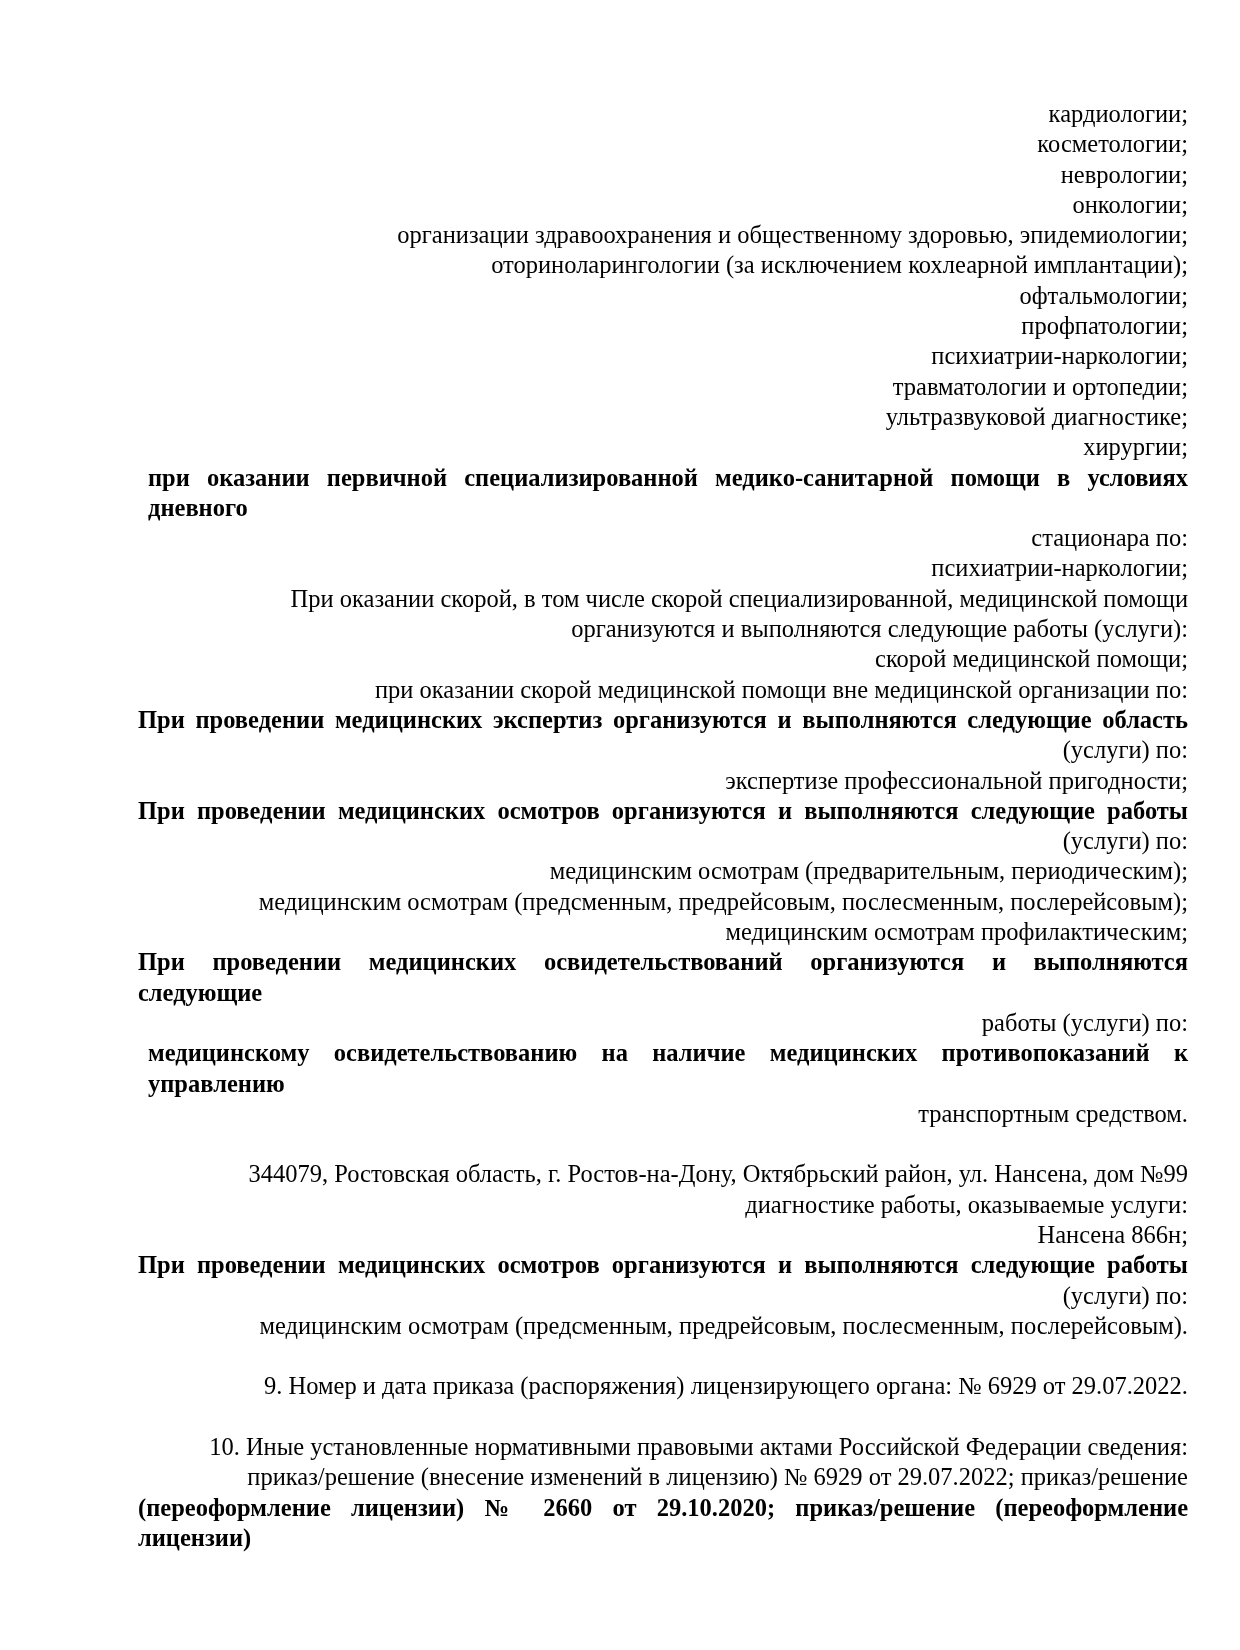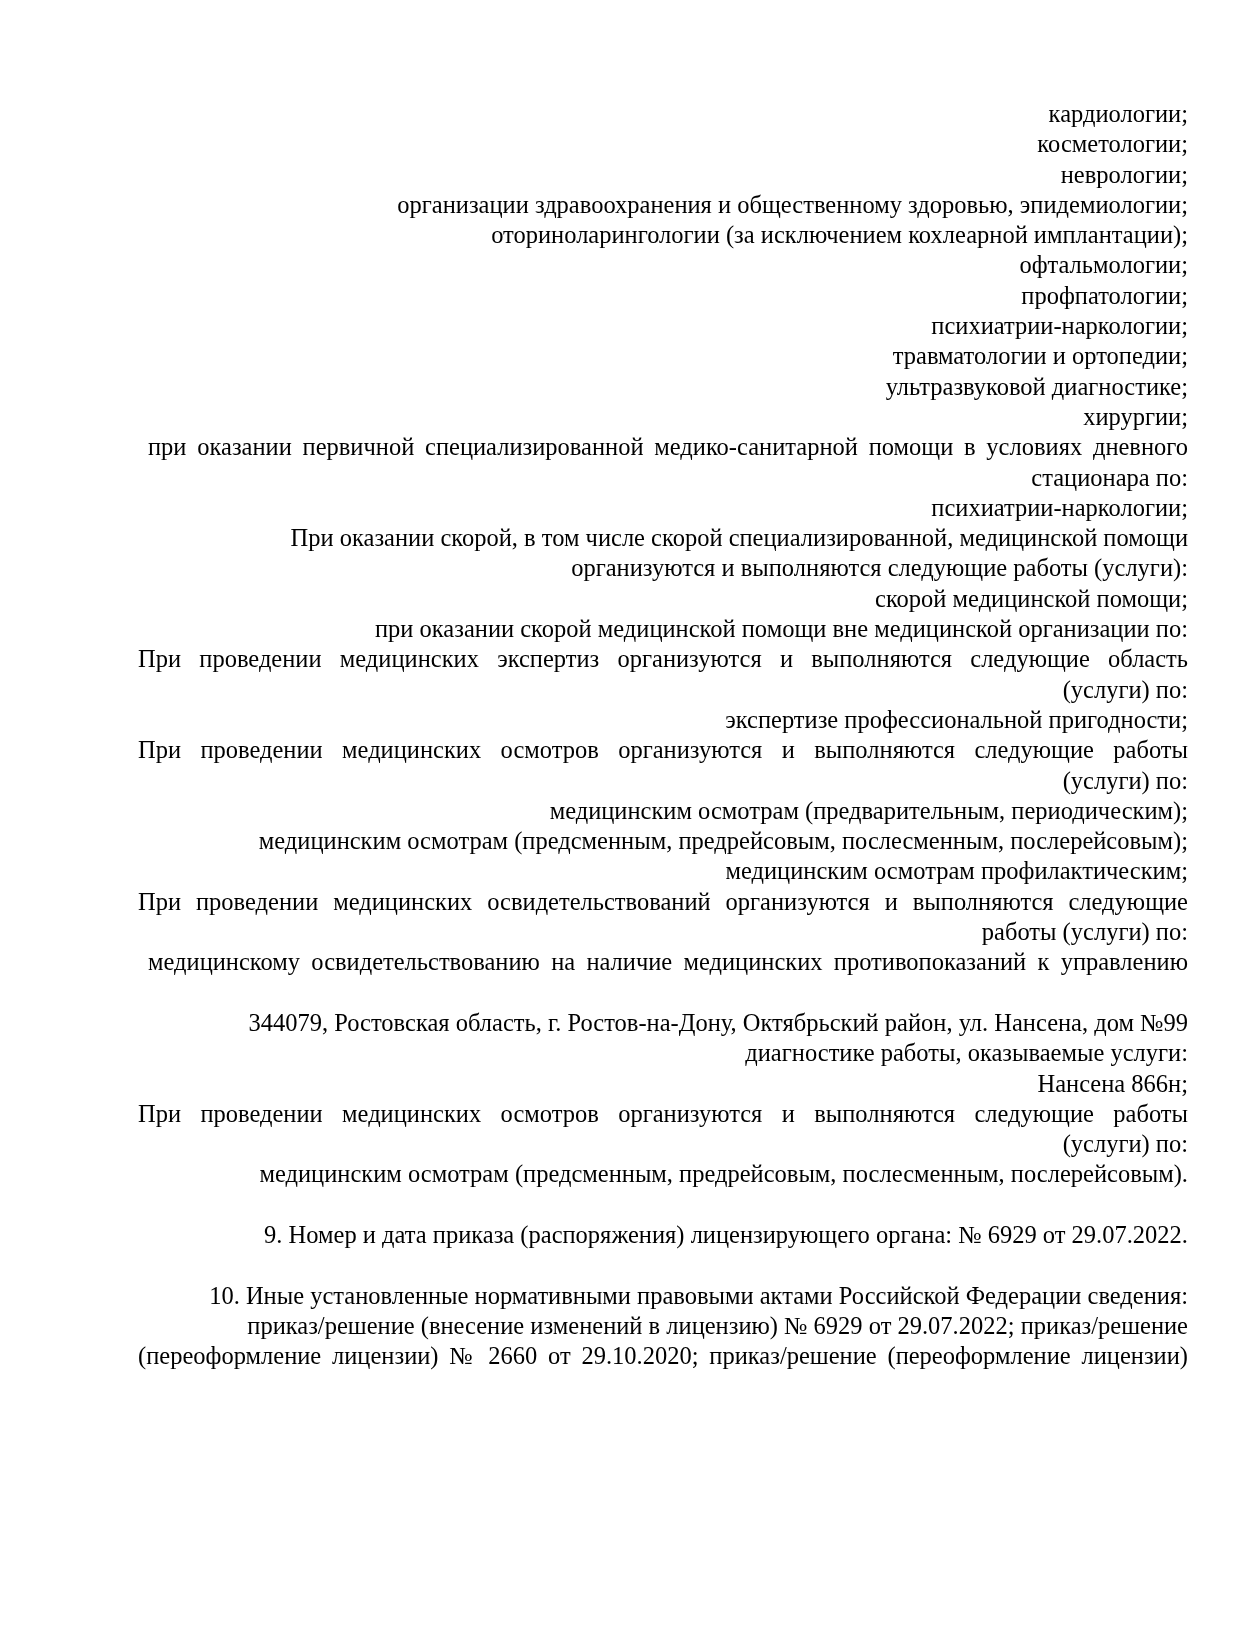--- a/index.html
+++ b/index.html
@@ -35,30 +35,32 @@
     text-align: right;
   }
   .line.indent-0 { padding-left: 0; }
   .line.indent-1 { padding-left: 10px; }
   .line.indent-2 { padding-left: 24px; }
   
   .line.fill {
     white-space: normal;
     text-align: justify;
     text-align-last: justify;
+    font-weight: bold;
   }
 </style>
 </head>
 <body>
 
 <div class="page">
   <div class="text-block" id="doc-lines">
       <div class="line indent-2">кардиологии;</div>
       <div class="line indent-2">косметологии;</div>
       <div class="line indent-2">неврологии;</div>
+      <div class="line indent-2">онкологии;</div>
       <div class="line indent-2">организации здравоохранения и общественному здоровью, эпидемиологии;</div>
       <div class="line indent-2">оториноларингологии (за исключением кохлеарной имплантации);</div>
       <div class="line indent-2">офтальмологии;</div>
       <div class="line indent-2">профпатологии;</div>
       <div class="line indent-2">психиатрии-наркологии;</div>
       <div class="line indent-2">травматологии и ортопедии;</div>
       <div class="line indent-2">ультразвуковой диагностике;</div>
       <div class="line indent-2">хирургии;</div>
       <div class="line indent-1 fill">при оказании первичной специализированной медико-санитарной помощи в условиях дневного</div>
       <div class="line indent-0">стационара по:</div>
@@ -71,20 +73,21 @@
       <div class="line indent-0">(услуги) по:</div>
       <div class="line indent-1">экспертизе профессиональной пригодности;</div>
       <div class="line indent-0 fill">При проведении медицинских осмотров организуются и выполняются следующие работы</div>
       <div class="line indent-0">(услуги) по:</div>
       <div class="line indent-1">медицинским осмотрам (предварительным, периодическим);</div>
       <div class="line indent-1">медицинским осмотрам (предсменным, предрейсовым, послесменным, послерейсовым);</div>
       <div class="line indent-1">медицинским осмотрам профилактическим;</div>
       <div class="line indent-0 fill">При проведении медицинских освидетельствований организуются и выполняются следующие</div>
       <div class="line indent-0">работы (услуги) по:</div>
       <div class="line indent-1 fill">медицинскому освидетельствованию на наличие медицинских противопоказаний к управлению</div>
+      <div class="line indent-0">транспортным средством.</div>
       <div class="line indent-0"></div>
       <div class="line indent-0">344079, Ростовская область, г. Ростов-на-Дону, Октябрьский район, ул. Нансена, дом №99</div>
       <div class="line indent-0">диагностике работы, оказываемые услуги:</div>
       <div class="line indent-0">Нансена 866н;</div>
       <div class="line indent-0 fill">При проведении медицинских осмотров организуются и выполняются следующие работы</div>
       <div class="line indent-0">(услуги) по:</div>
       <div class="line indent-1">медицинским осмотрам (предсменным, предрейсовым, послесменным, послерейсовым).</div>
       <div class="line indent-0"></div>
       <div class="line indent-0">9. Номер и дата приказа (распоряжения) лицензирующего органа: № 6929 от 29.07.2022.</div>
       <div class="line indent-0"></div>

